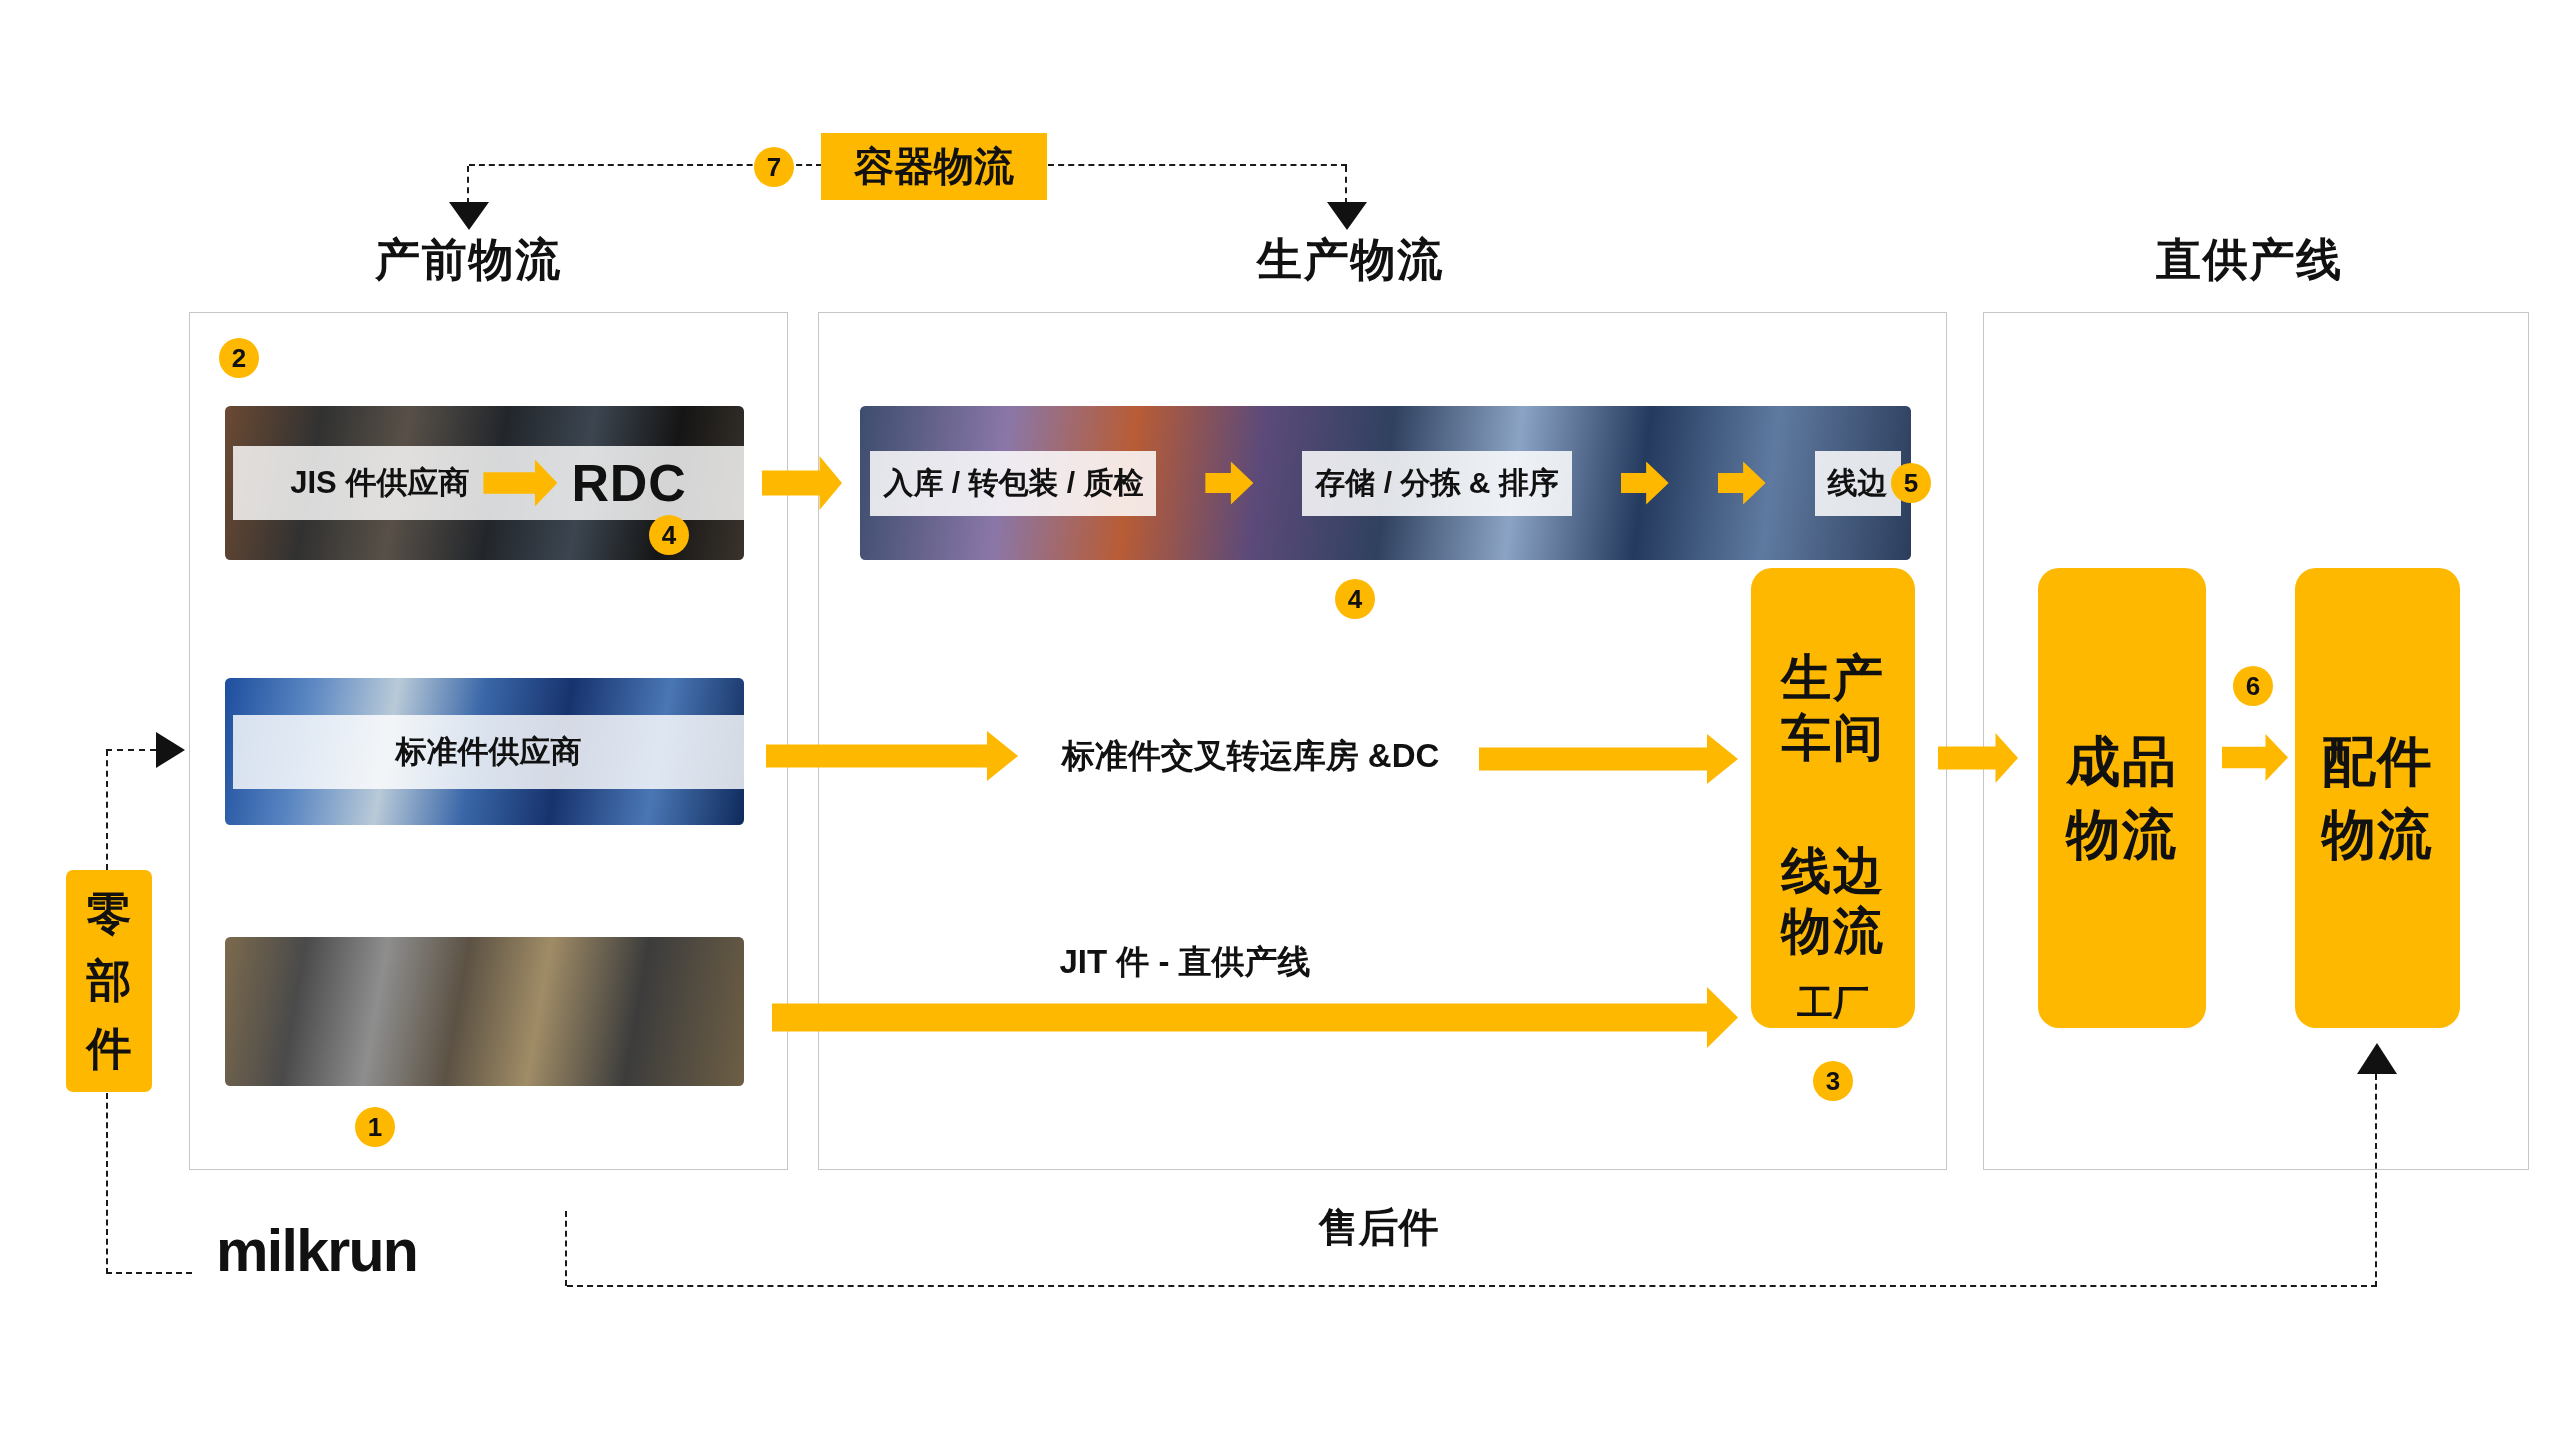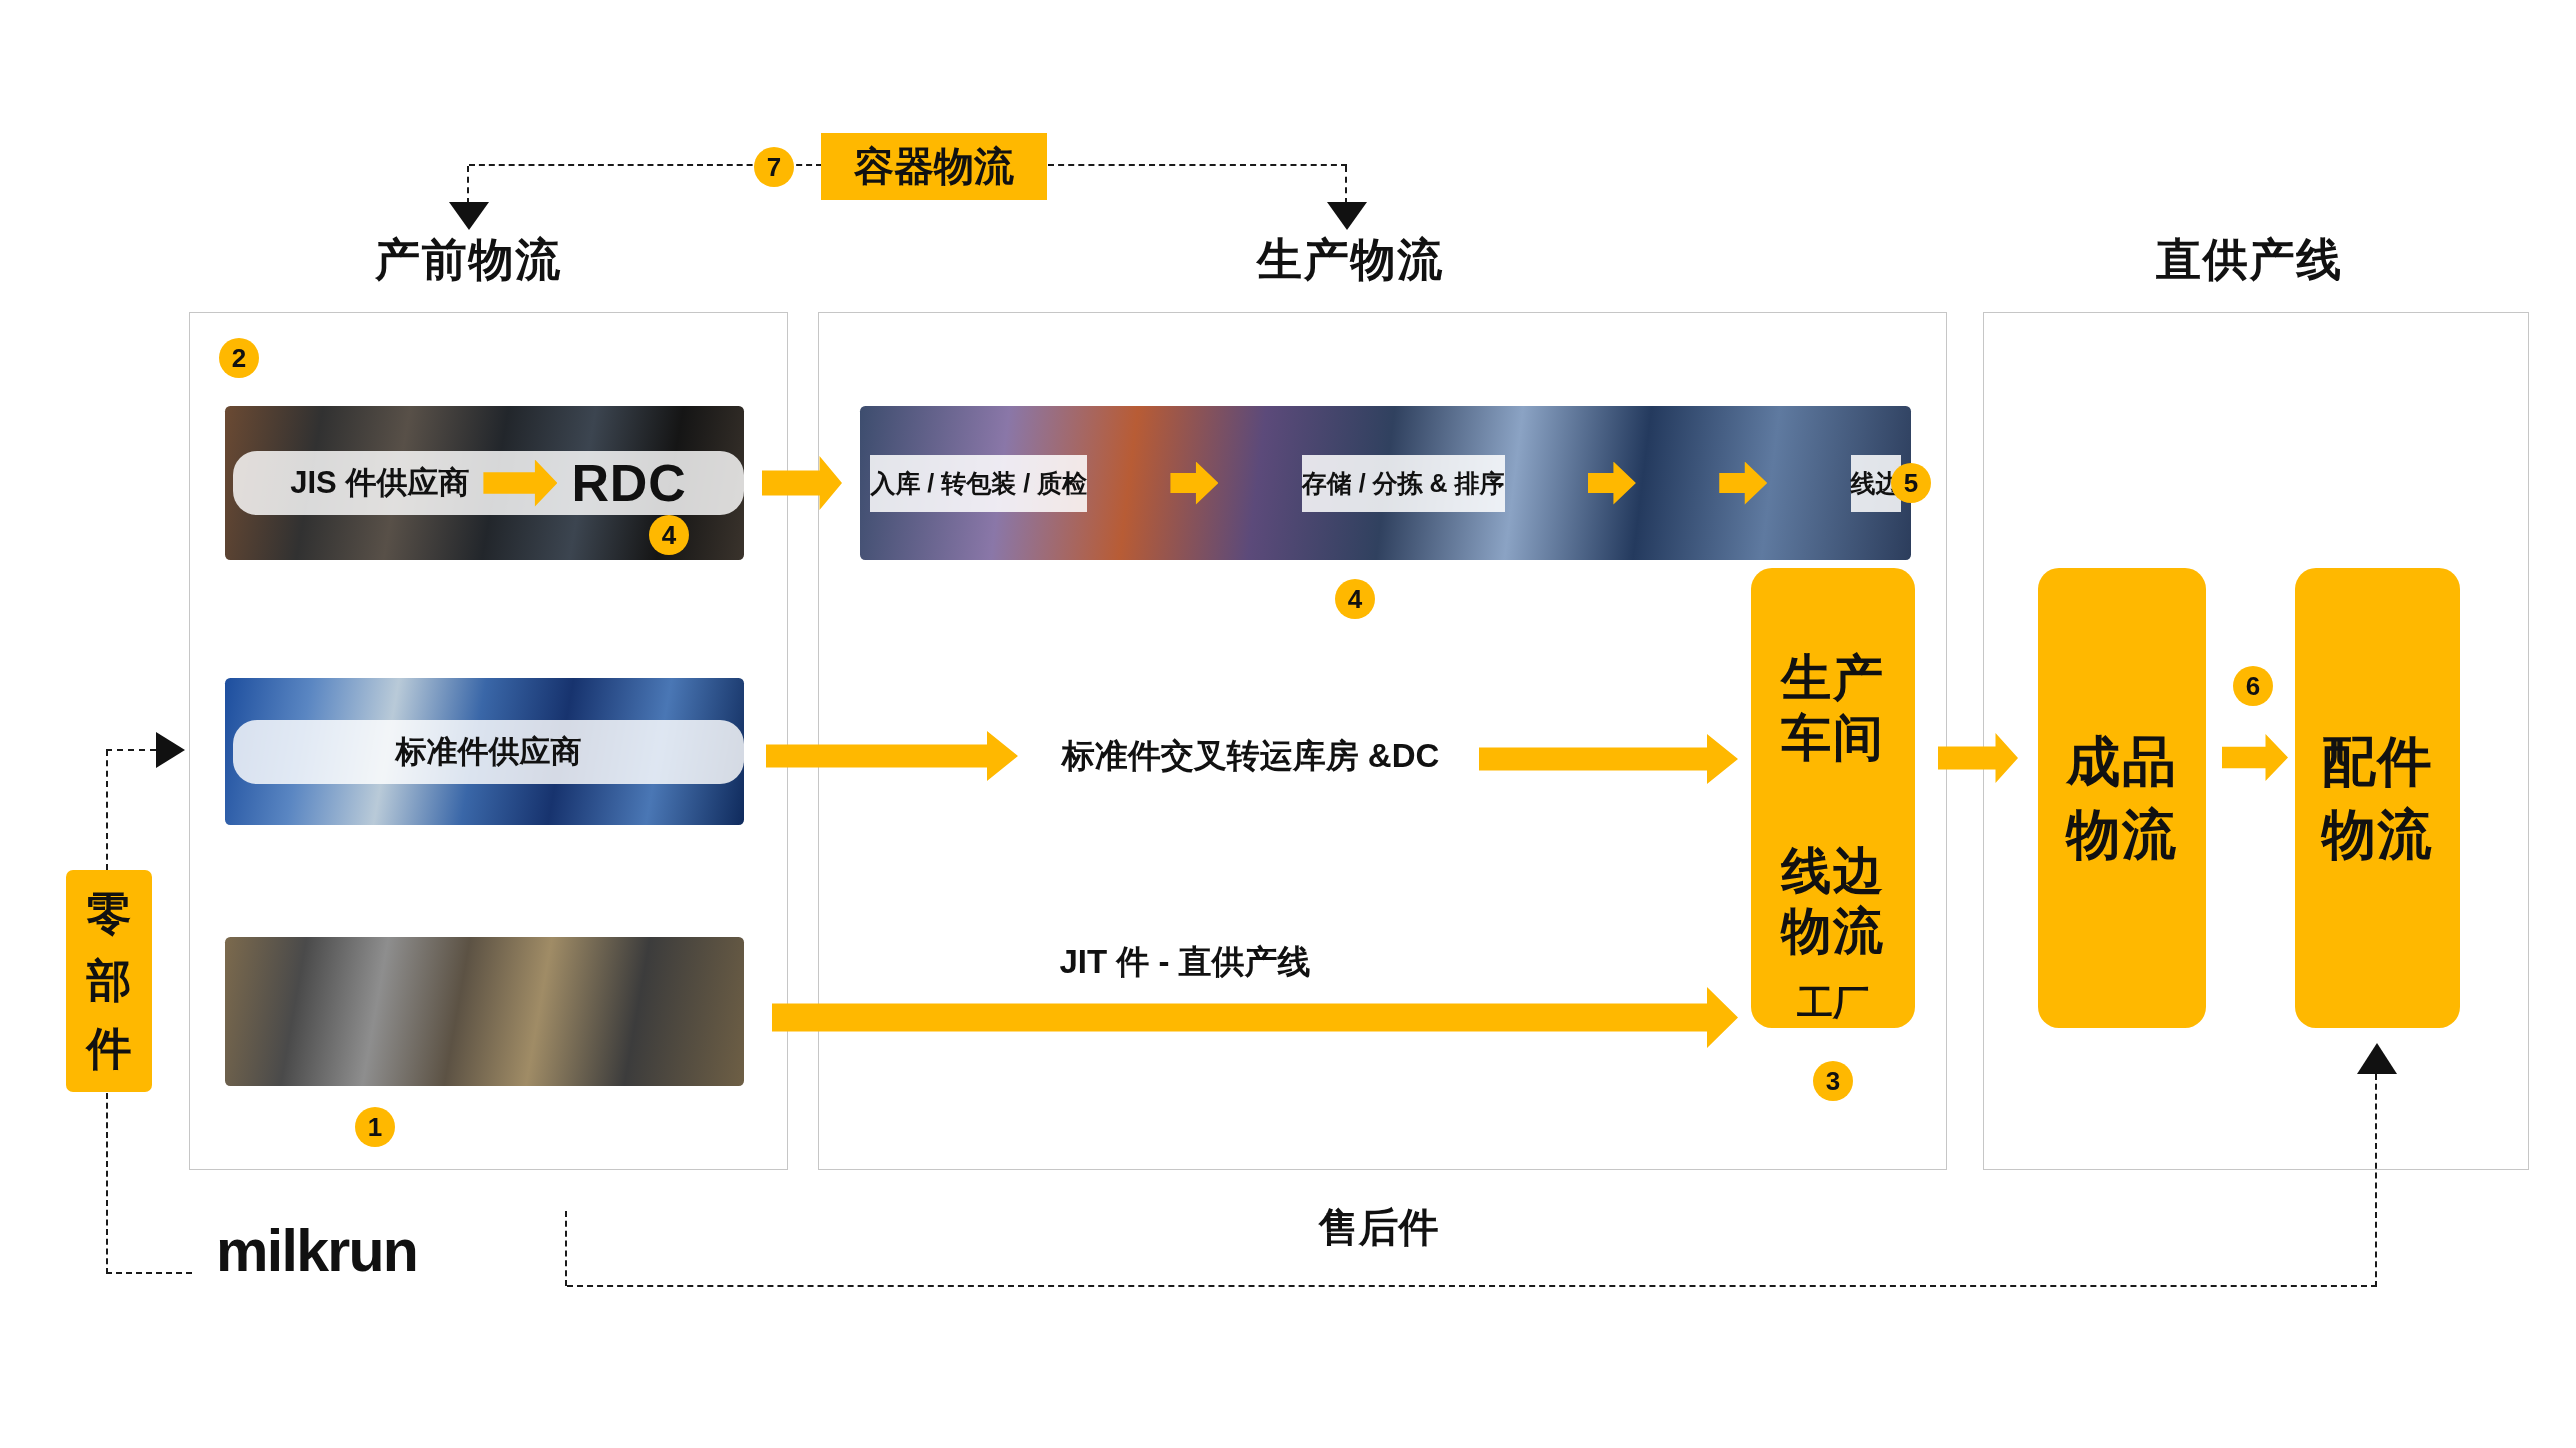--- a/index.html
+++ b/index.html
@@ -22,39 +22,39 @@
     font-weight:800; font-size:40px; z-index:5;
   }
   .ybox {
     position:absolute; background:var(--accent); border-radius:21px; color:var(--ink);
     display:flex; flex-direction:column; align-items:center; font-weight:800; z-index:4;
   }
   .photo { position:absolute; border-radius:5.2px; overflow:visible; }
   .photo .ph-bg { position:absolute; inset:0; border-radius:5.2px; }
   .band {
     position:absolute; left:8px; right:0; top:50%; transform:translateY(-50%);
-    height:64px; background:rgba(255,255,255,0.82);
+    height:74px; background:rgba(255,255,255,0.82);
     display:flex; align-items:center; justify-content:center; gap:14px;
-    font-weight:800; font-size:31px; color:var(--ink); z-index:2; white-space:nowrap;border-radius:24px;
+    font-weight:800; font-size:31px; color:var(--ink); z-index:2; white-space:nowrap;
   }
   .barrow { position:absolute; background:var(--accent); z-index:5;
     clip-path:polygon(0 27%, calc(100% - 31px) 27%, calc(100% - 31px) 0, 100% 50%, calc(100% - 31px) 100%, calc(100% - 31px) 73%, 0 73%);
   }
   .barrow.small {
     clip-path:polygon(0 27%, calc(100% - 22.5px) 27%, calc(100% - 22.5px) 0, 100% 50%, calc(100% - 22.5px) 100%, calc(100% - 22.5px) 73%, 0 73%);
   }
   .strip { position:absolute; border-radius:5.2px; }
   .strip .strip-bg { position:absolute; inset:0; border-radius:5.2px; }
   .strip .row {
     position:absolute; inset:0; display:flex; align-items:center;
     justify-content:space-between; padding:0 10.4px; z-index:2;
   }
   .chip {
-    background:rgba(255,255,255,0.85); padding:12px 0; font-weight:800;
-    font-size:25px; color:var(--ink); white-space:nowrap;
+    background:rgba(255,255,255,0.85); padding:12px 13px; font-weight:800;
+    font-size:30px; color:var(--ink); white-space:nowrap;
   }
   .sarrow { width:48px; height:43px; background:var(--accent); flex:0 0 auto;
     clip-path:polygon(0 27%, calc(100% - 22.5px) 27%, calc(100% - 22.5px) 0, 100% 50%, calc(100% - 22.5px) 100%, calc(100% - 22.5px) 73%, 0 73%);
   }
   .dash-h { position:absolute; border-top:2.6px dashed #1a1a1a; height:0; }
   .dash-v { position:absolute; border-left:2.6px dashed #1a1a1a; width:0; }
   .tri { position:absolute; width:0; height:0; }
   .tri.down { border-left:20px solid transparent; border-right:20px solid transparent; border-top:28.5px solid #111; }
   .tri.right { border-top:18px solid transparent; border-bottom:18px solid transparent; border-left:29px solid #111; }
   .tri.up { border-left:20px solid transparent; border-right:20px solid transparent; border-bottom:31px solid #111; }

